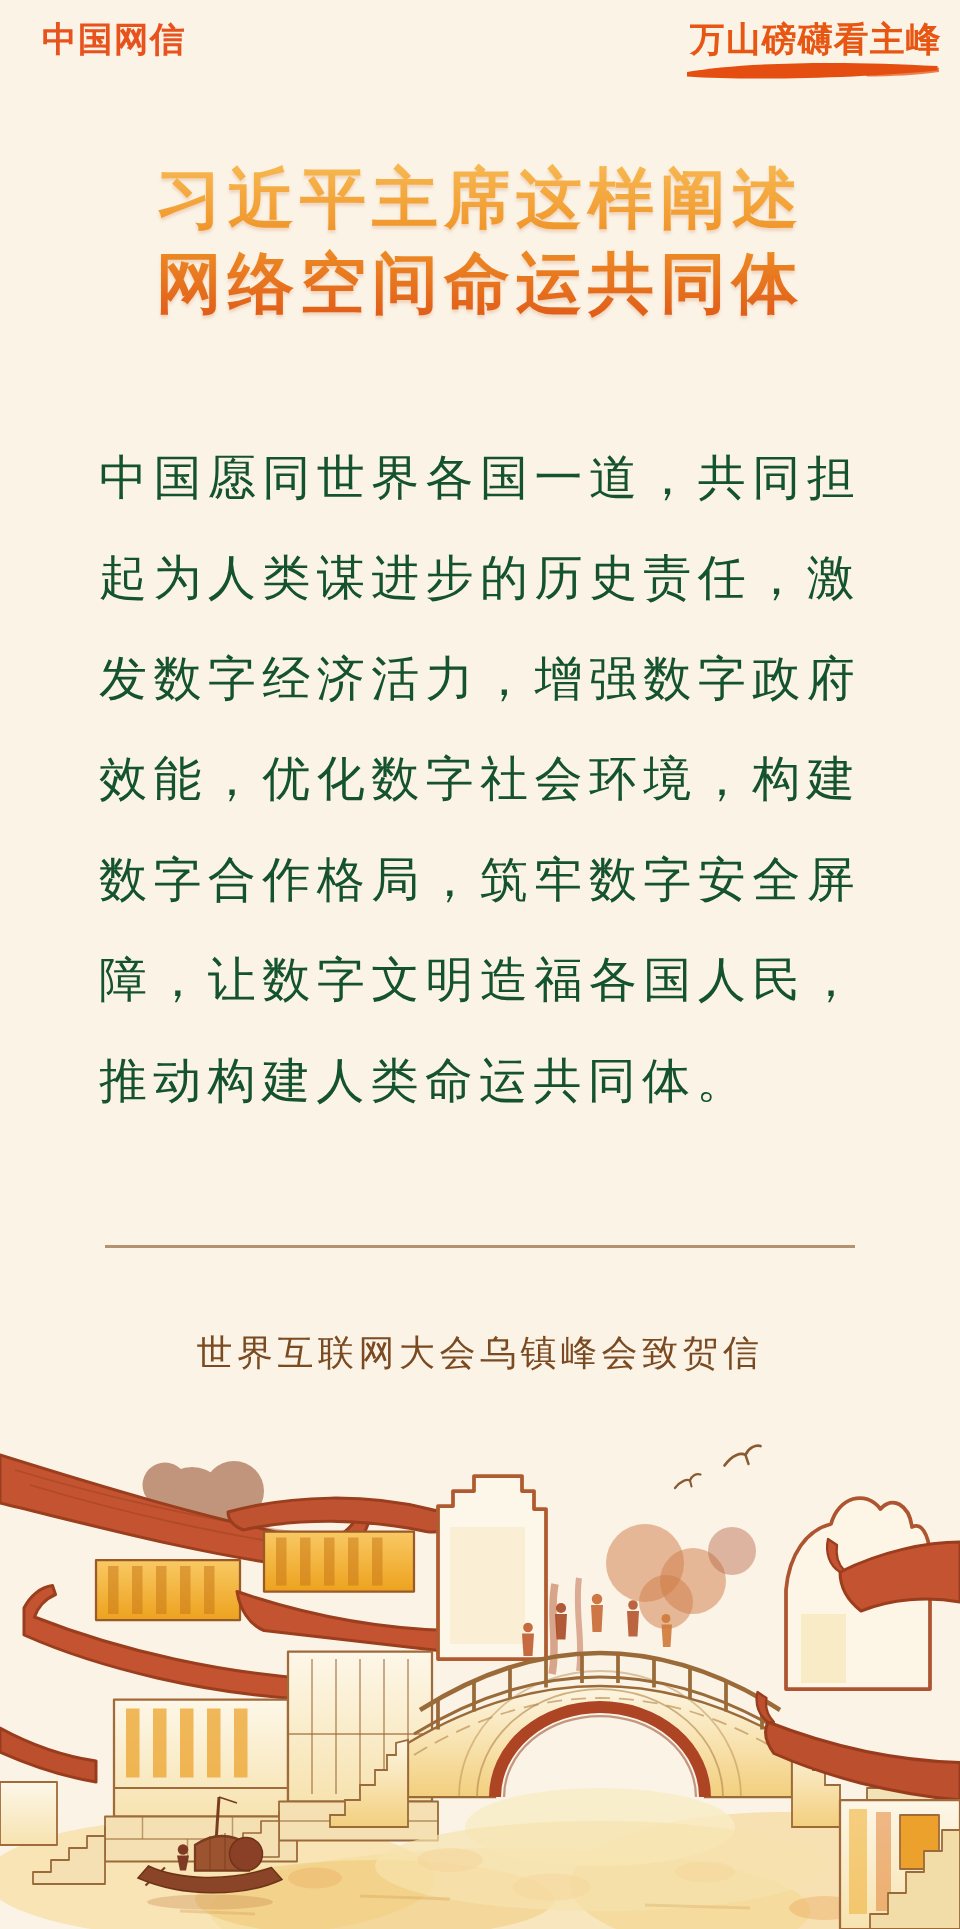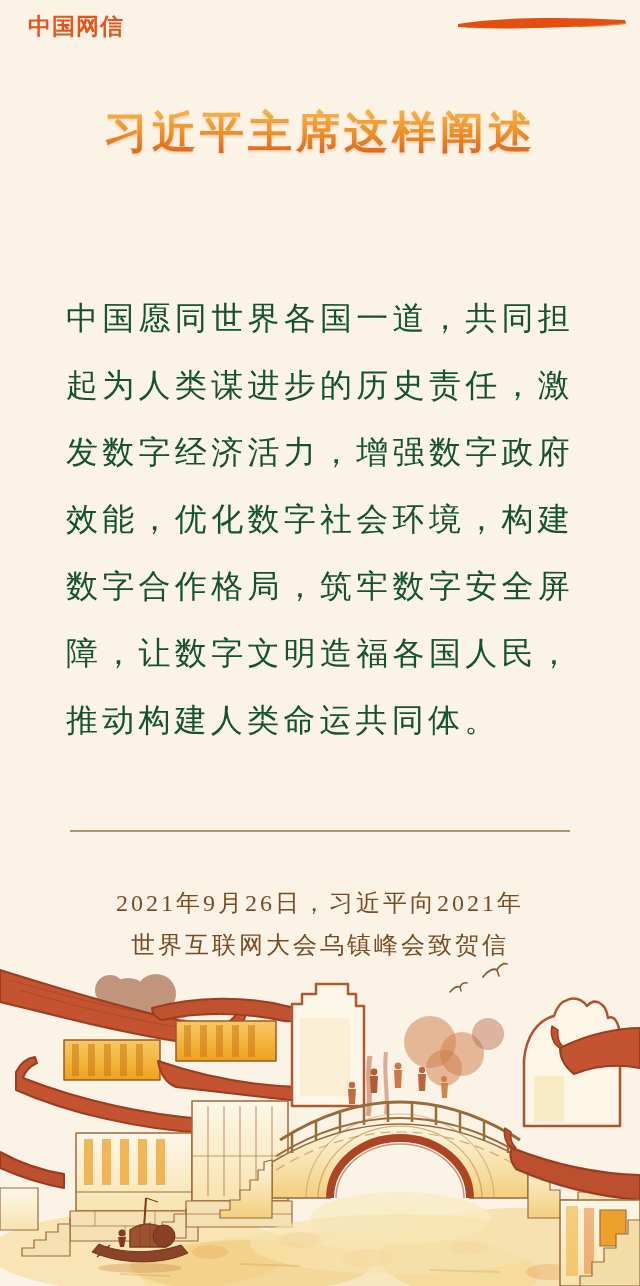--- a/index.html
+++ b/index.html
@@ -50,37 +50,38 @@
   .illustration{
     position:absolute;left:0;bottom:0;width:640px;height:330px;z-index:1;display:block;
   }
 </style>
 </head>
 <body>
 
 <div class="header">
   <div class="logo">中国网信</div>
   <div class="slogan-wrap">
+    <div class="slogan">万山磅礴看主峰</div>
     <svg class="slogan-underline" width="172" height="13" viewBox="0 0 172 13">
       <path d="M2,7 C35,1 100,-1 169,3 L169,6 C120,11 42,13 2,10 Z" fill="#e44e10"></path>
       <path d="M120,8 C140,7 158,6 170,4 L170,7 C156,9 138,10 122,10 Z" fill="#e44e10" opacity=".7"></path>
     </svg>
   </div>
 </div>
 
 <div class="title">
   <div>习近平主席这样阐述</div>
+  <div>网络空间命运共同体</div>
 </div>
 
 <div class="quote">中国愿同世界各国一道，共同担起为人类谋进步的历史责任，激发数字经济活力，增强数字政府效能，优化数字社会环境，构建数字合作格局，筑牢数字安全屏障，让数字文明造福各国人民，推动构建人类命运共同体。</div>
 
 <div class="divider"></div>
 
 <div class="attribution">
-  <div>2021年9月26日，习近平向2021年</div>
   <div>世界互联网大会乌镇峰会致贺信</div>
 </div>
 
 <svg class="illustration" viewBox="0 0 640 330">
   <defs>
     <linearGradient id="gGold" x1="0" y1="0" x2="0" y2="1">
       <stop offset="0" stop-color="#f9c964"></stop>
         <stop offset="1" stop-color="#eda21e"></stop>
     </linearGradient>
     <linearGradient id="gWall" x1="0" y1="0" x2="0" y2="1">

